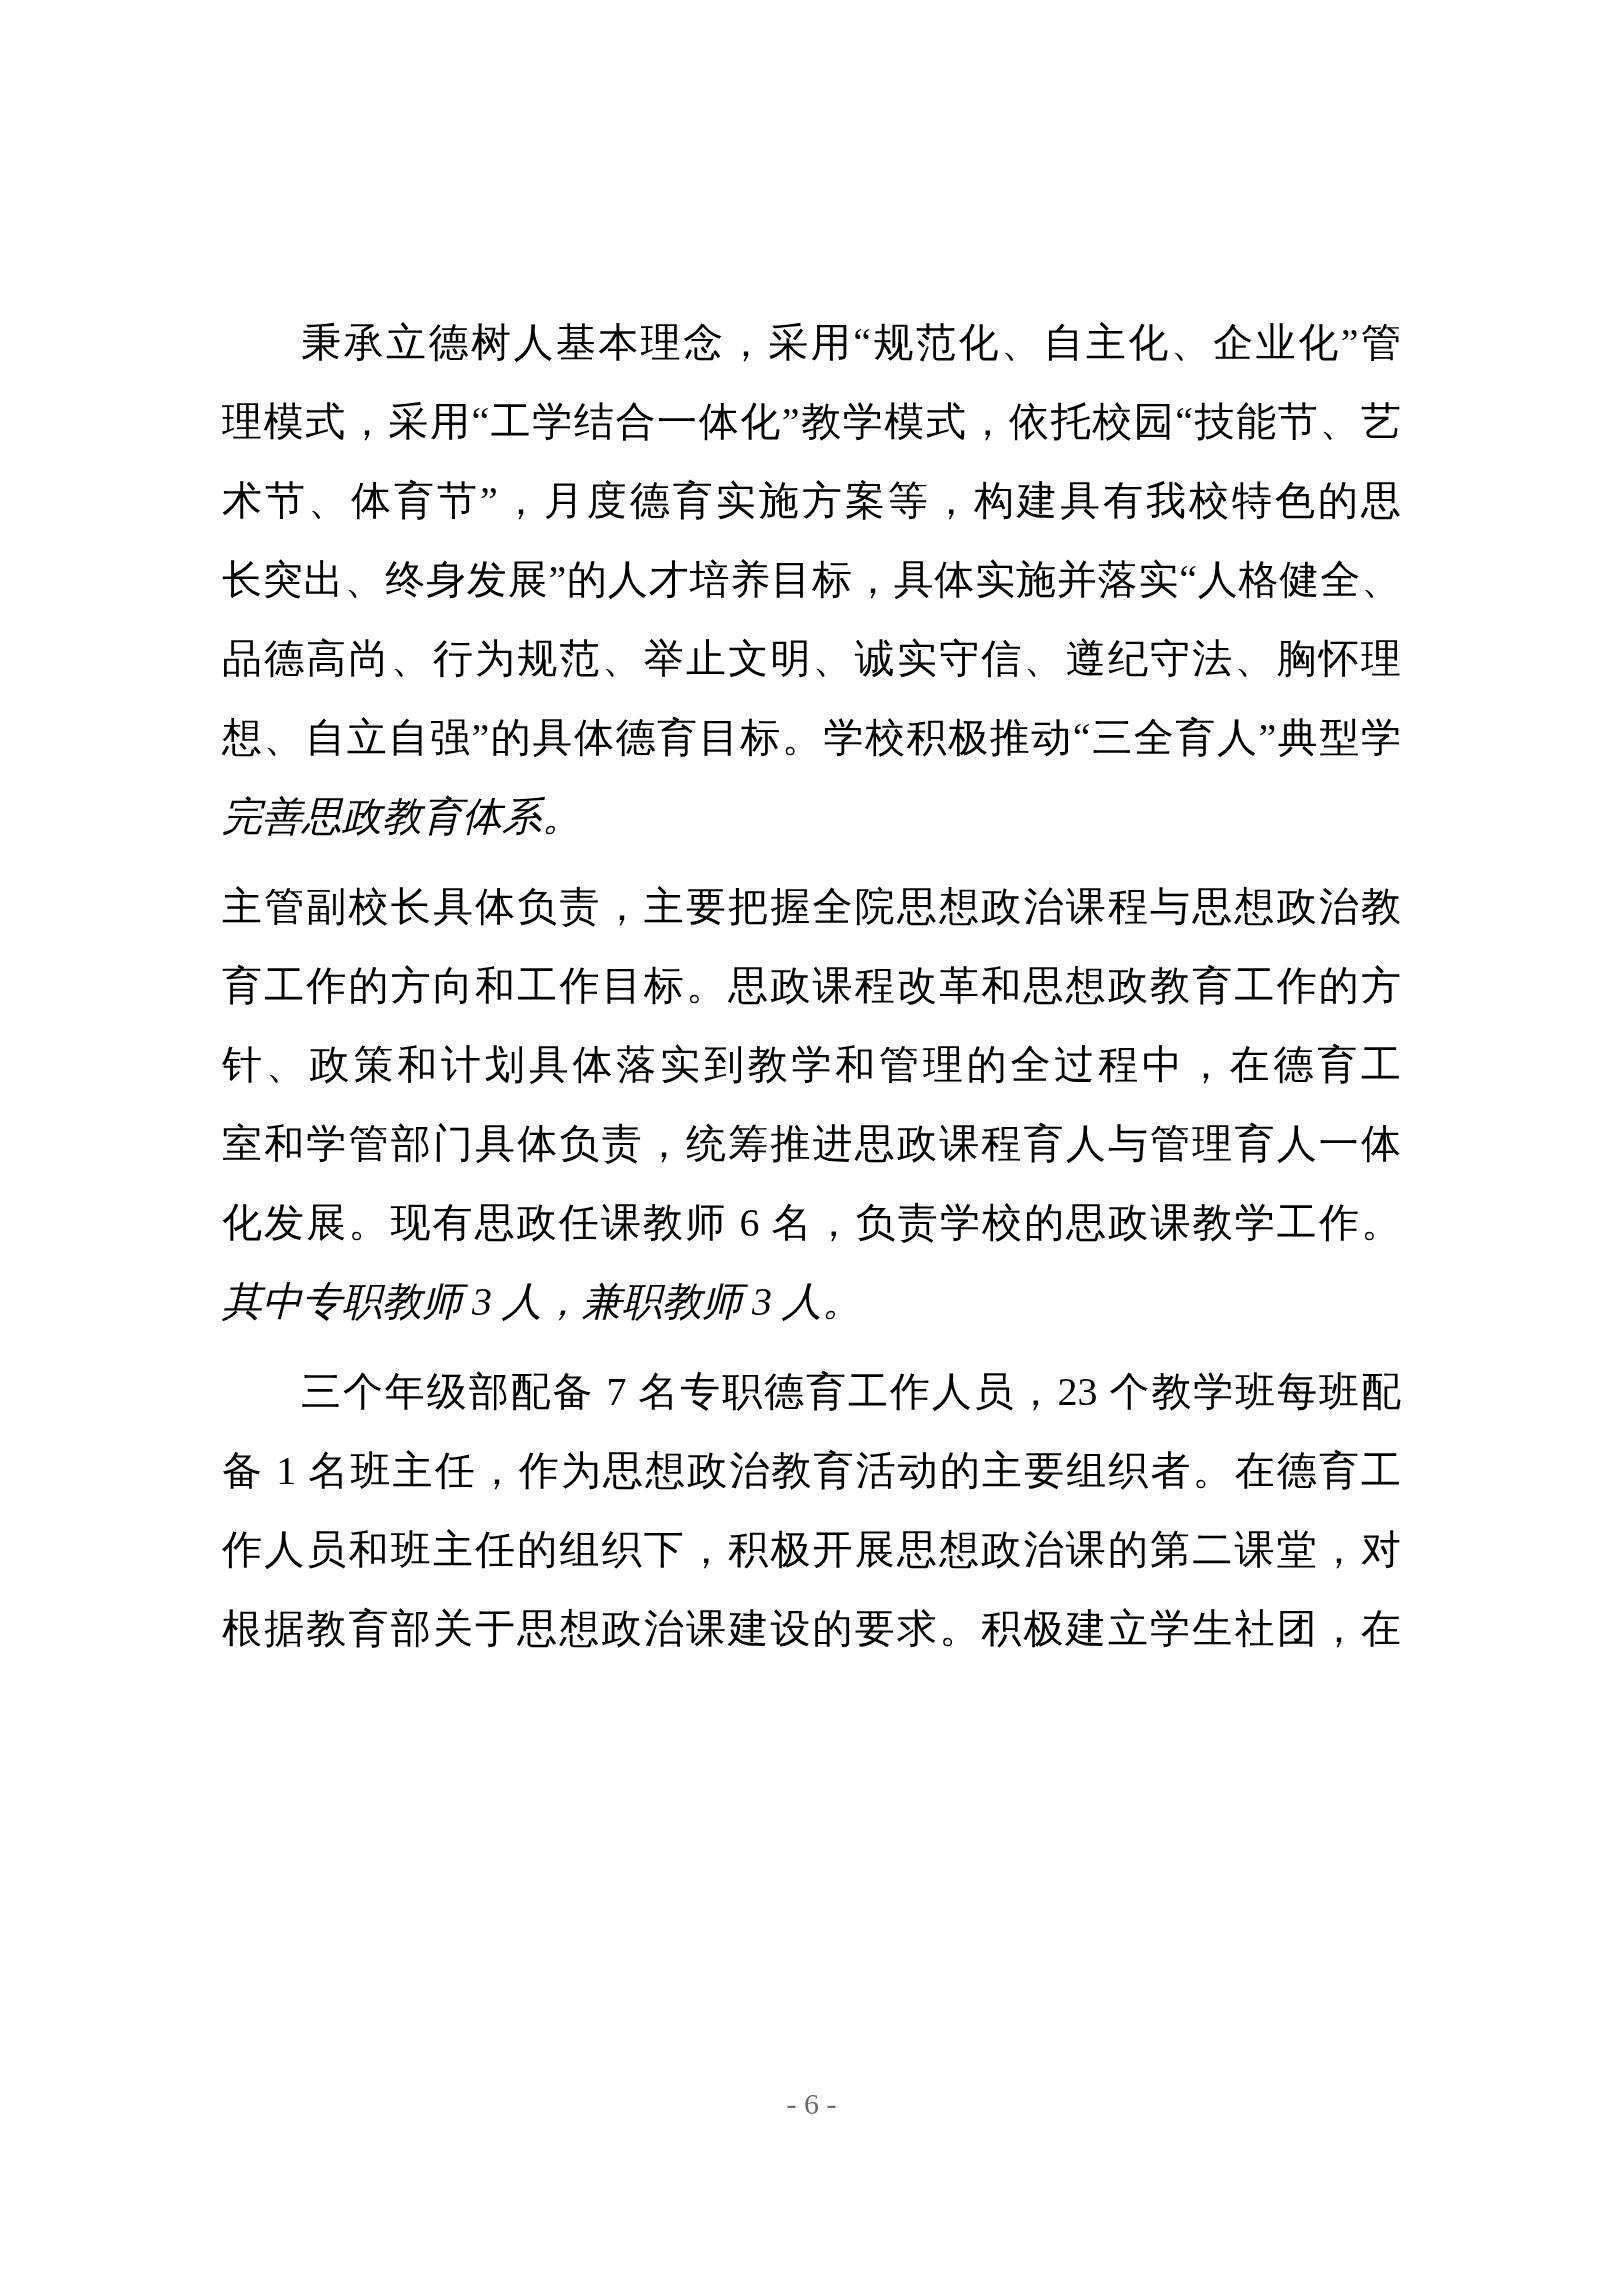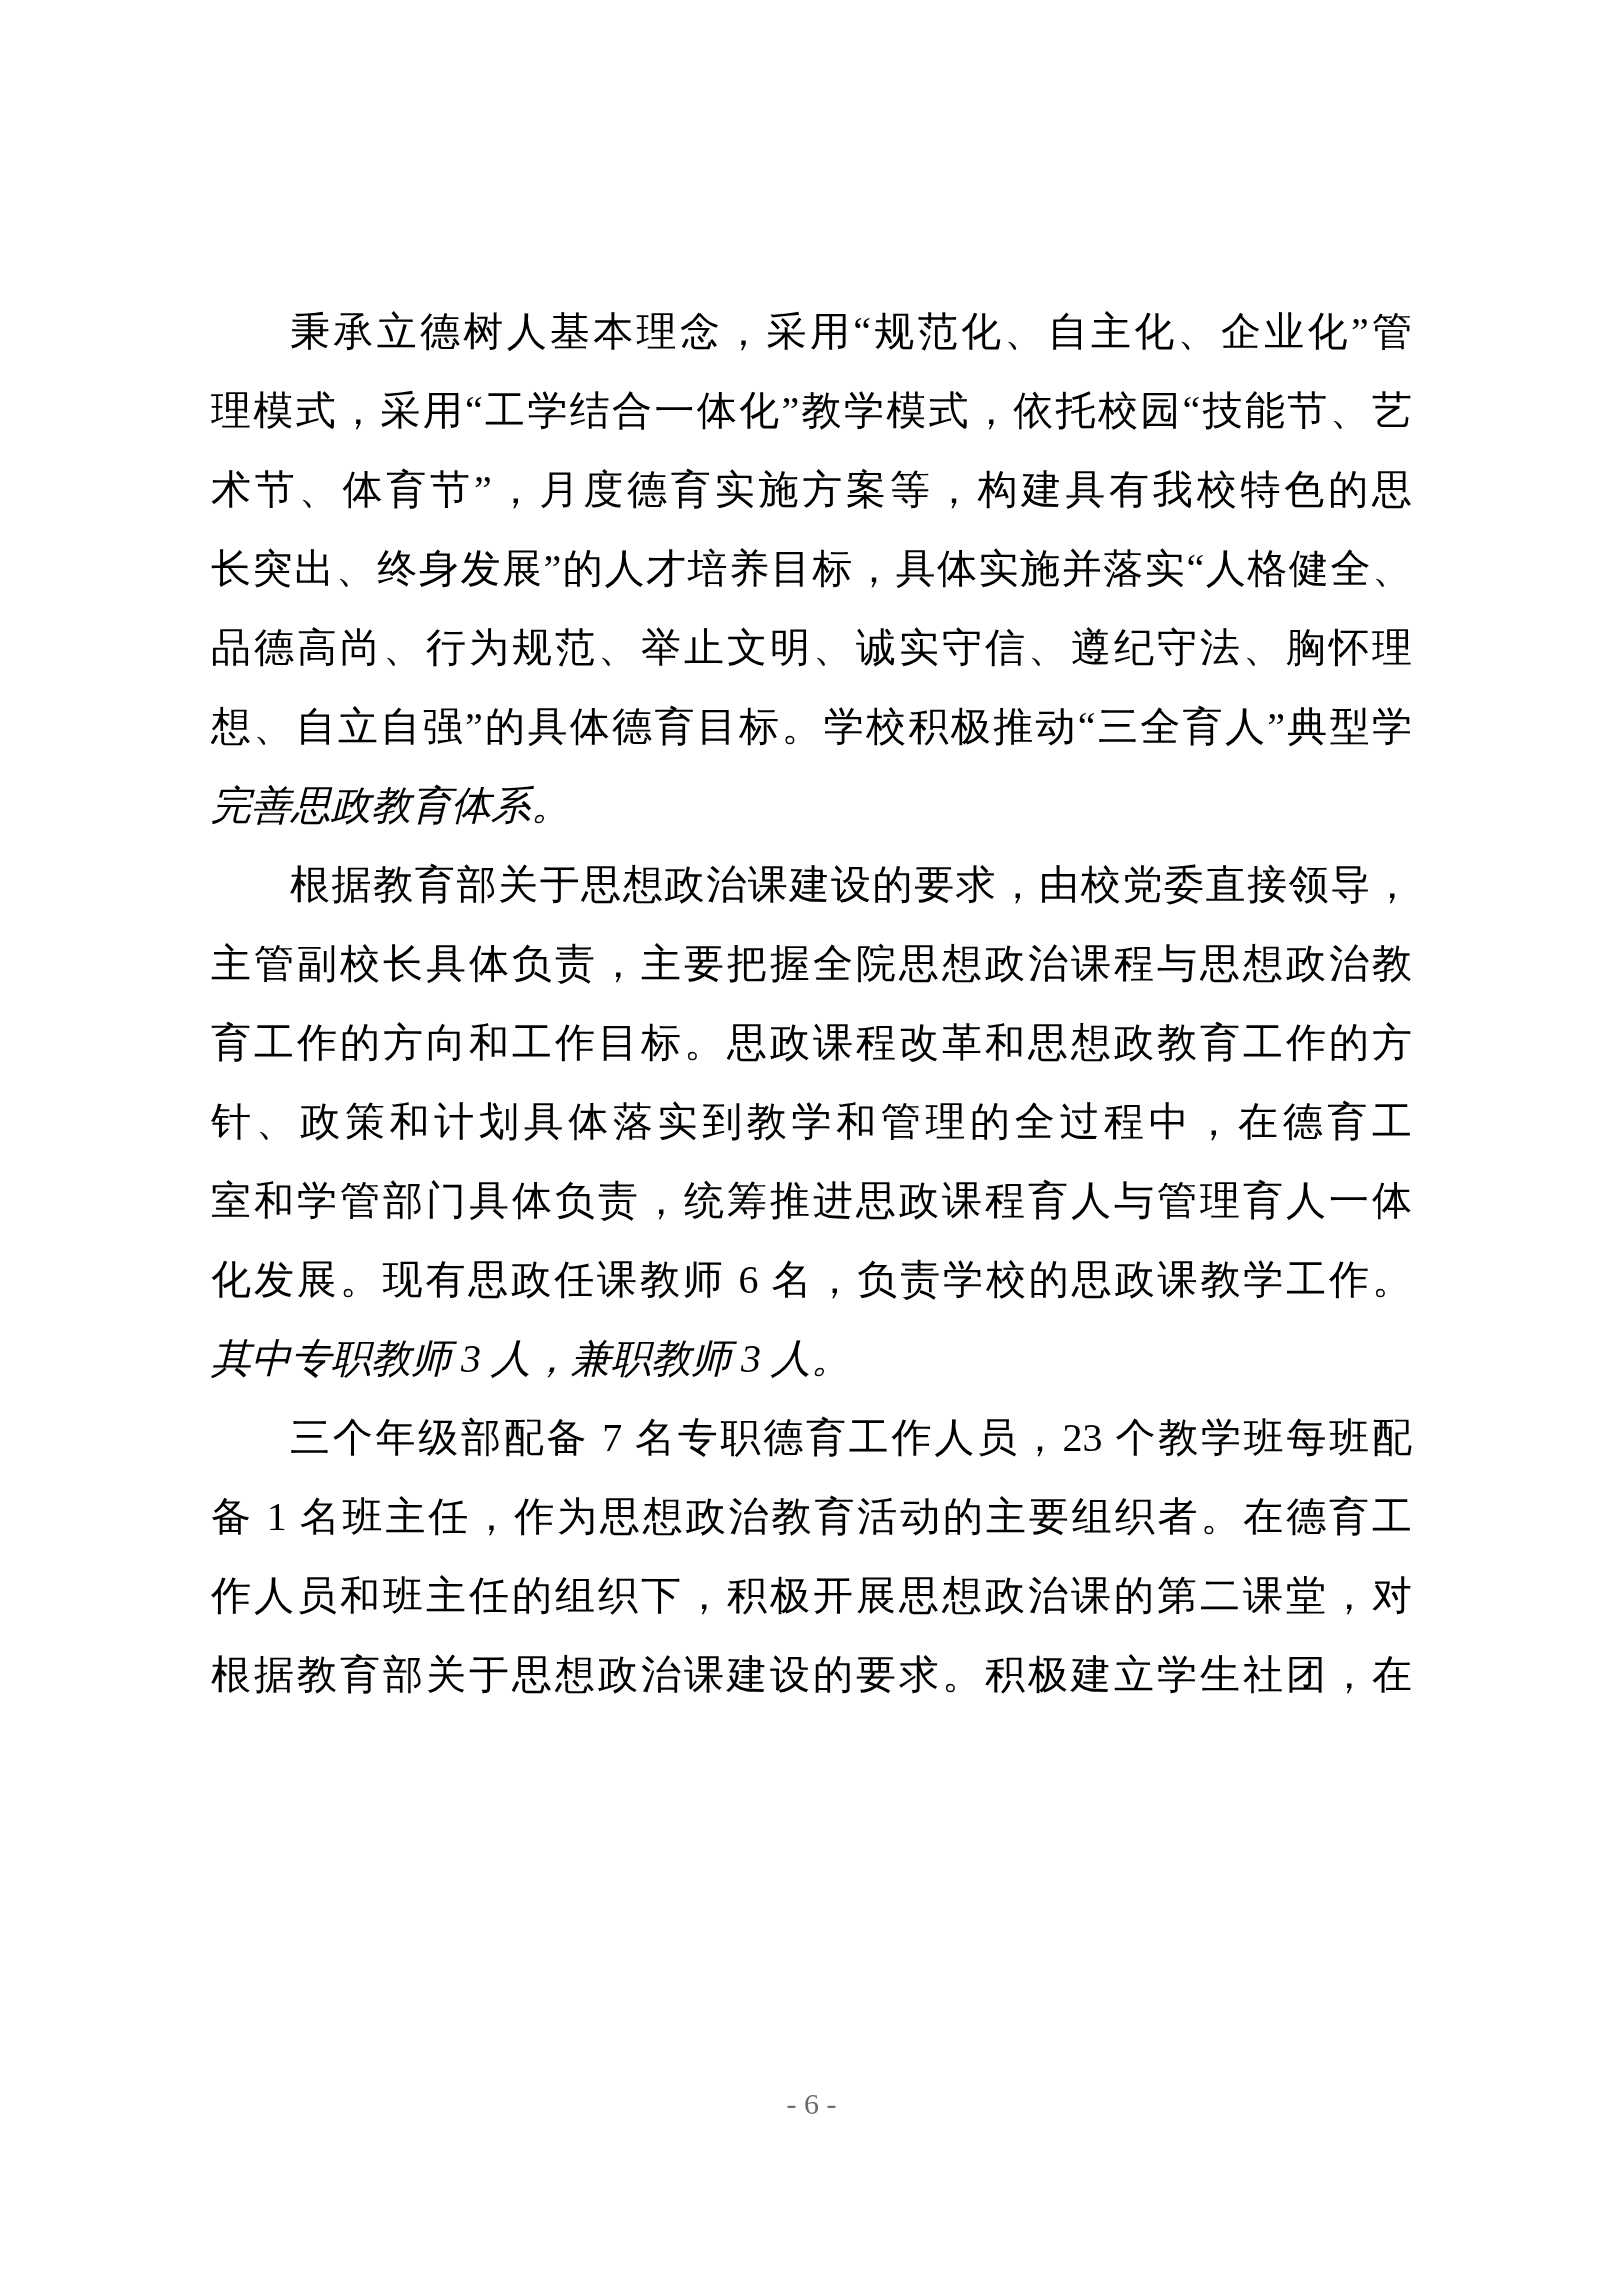--- a/index.html
+++ b/index.html
@@ -19,21 +19,21 @@
     position: absolute;
     left: 211px;
     top: 292px;
     width: 1201px;
     font-size: 40px;
     line-height: 79px;
     color: #000000;
     letter-spacing: 0;
   }
   .para {
-    margin: 0;
+    margin: 11px;
     padding: 0;
   }
   .line {
     text-align: justify;
     text-align-last: justify;
     white-space: nowrap;
     height: 79px;
   }
   .line.lastline {
     text-align: center;
@@ -67,21 +67,20 @@
       <div class="line indent">秉承立德树人基本理念，采用“规范化、自主化、企业化”管</div>
       <div class="line">理模式，采用“工学结合一体化”教学模式，依托校园“技能节、艺</div>
       <div class="line">术节、体育节”，月度德育实施方案等，构建具有我校特色的思</div>
       <div class="line">长突出、终身发展”的人才培养目标，具体实施并落实“人格健全、</div>
       <div class="line">品德高尚、行为规范、举止文明、诚实守信、遵纪守法、胸怀理</div>
       <div class="line">想、自立自强”的具体德育目标。学校积极推动“三全育人”典型学</div>
       <div class="line lastline">完善思政教育体系。</div>
     </section>
 
     <section class="para">
-      <div class="line indent">根据教育部关于思想政治课建设的要求，由校党委直接领导，</div>
       <div class="line">主管副校长具体负责，主要把握全院思想政治课程与思想政治教</div>
       <div class="line">育工作的方向和工作目标。思政课程改革和思想政教育工作的方</div>
       <div class="line">针、政策和计划具体落实到教学和管理的全过程中，在德育工</div>
       <div class="line">室和学管部门具体负责，统筹推进思政课程育人与管理育人一体</div>
       <div class="line">化发展。现有思政任课教师 6 名，负责学校的思政课教学工作。</div>
       <div class="line lastline">其中专职教师 3 人，兼职教师 3 人。</div>
     </section>
 
     <section class="para">
       <div class="line indent">三个年级部配备 7 名专职德育工作人员，23 个教学班每班配</div>

